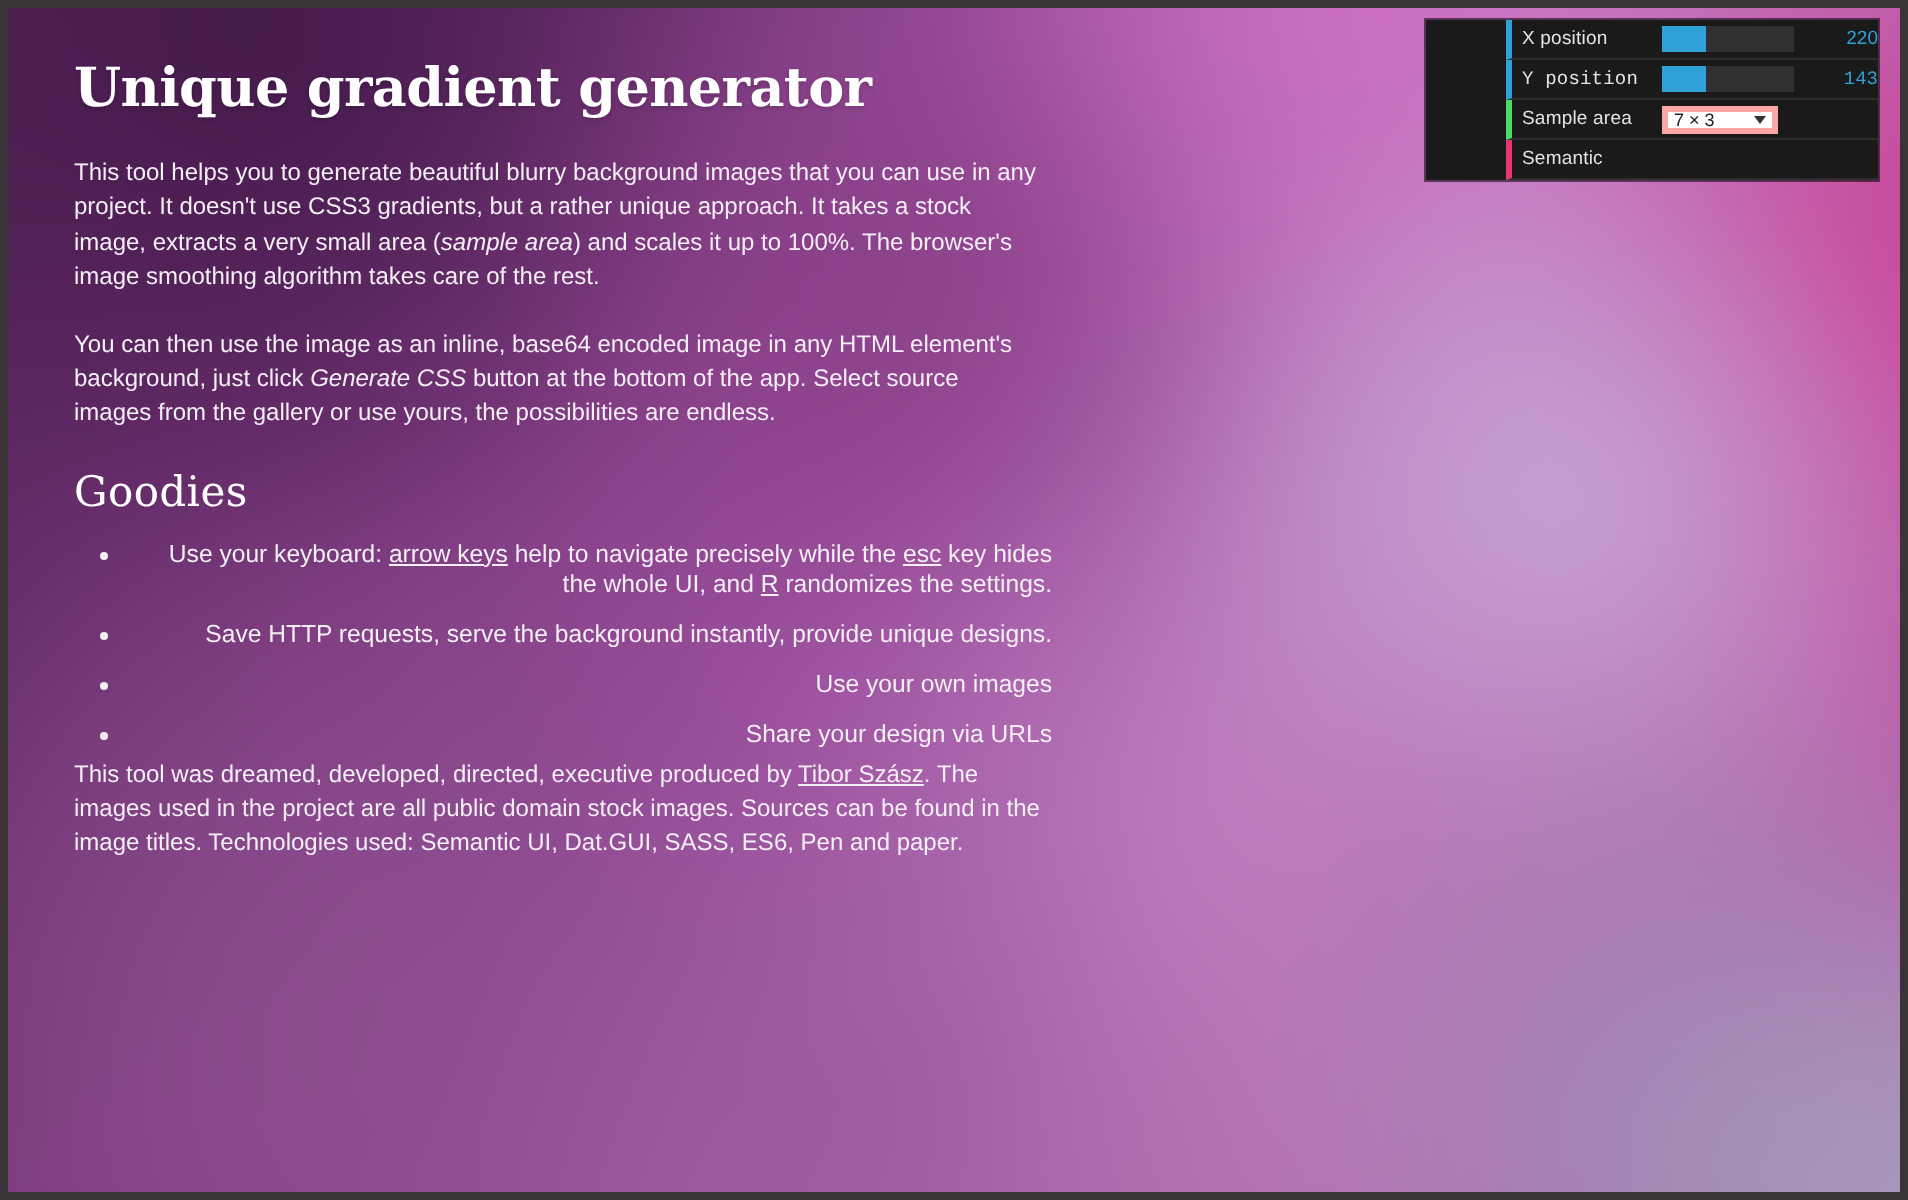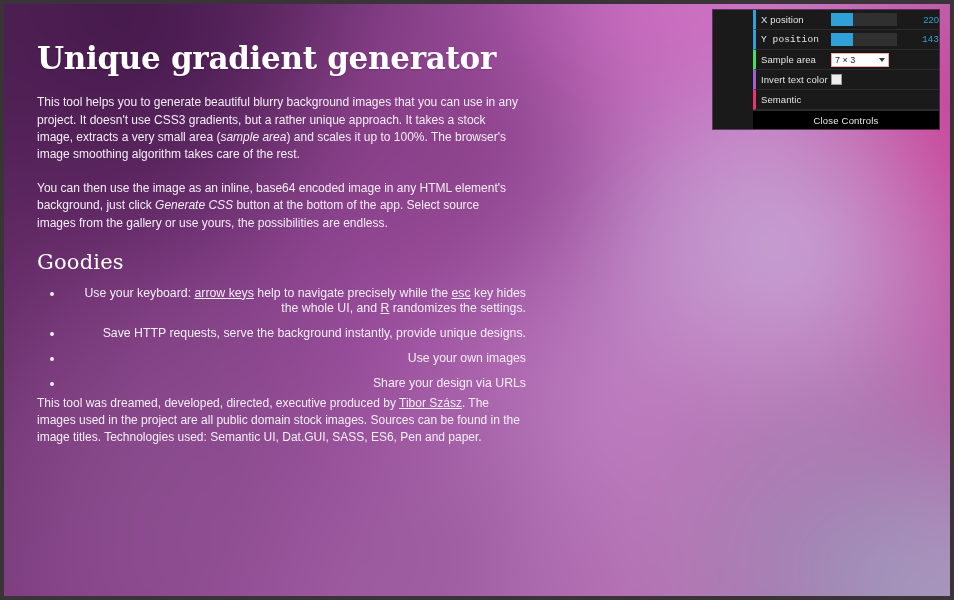--- a/index.html
+++ b/index.html
@@ -53,24 +53,24 @@
   #content {
     position: relative;
     z-index: 2;
     padding: 26px 0 0 33px;
     width: 500px;
     color: #ffffff;
   }
 
   #page-title {
     font-family: "DejaVu Serif", "Liberation Serif", serif;
-    font-size: 31px;
+    font-size: 27px;
     font-weight: bold;
     line-height: 1.08;
-    margin: 12px 0 19px 0;
+    margin: 0 0 19px 0;
     letter-spacing: -0.3px;
     color: #ffffff;
     text-shadow: 0 1px 2px rgba(0,0,0,0.18);
   }
 
   .para {
     font-size: 12px;
     line-height: 17.2px;
     margin: 0 0 17px 0;
     color: #f4eef5;
@@ -156,21 +156,21 @@
     color: #2fa1d6;
     text-align: right;
     padding-left: 4px;
     box-sizing: border-box;
   }
 
   .gui-select {
     width: 58px;
     height: 14px;
     background: #ffffff;
-    border: 1px solid #fca5a5;
+    border: 3px solid #fca5a5;
     box-sizing: border-box;
     display: flex;
     align-items: center;
     justify-content: space-between;
     padding: 0 3px;
     font-size: 9px;
     color: #222222;
   }
   .caret {
     width: 0; height: 0;
@@ -263,26 +263,21 @@
     </div>
 
     <div class="gui-row row-sample">
       <span class="lbl">Sample area</span>
       <span class="gui-select">
         <span>7 × 3</span>
         <span class="caret"></span>
       </span>
     </div>
 
-    <div class="gui-row row-invert">
-      <span class="lbl">Invert text color</span>
-      <span class="gui-checkbox"></span>
-    </div>
 
     <div class="gui-row row-random">
       <span class="lbl">Semantic</span>
     </div>
 
-    <div class="gui-close">Close Controls</div>
 
   </div>
 
 </div>
 
 </body></html>

